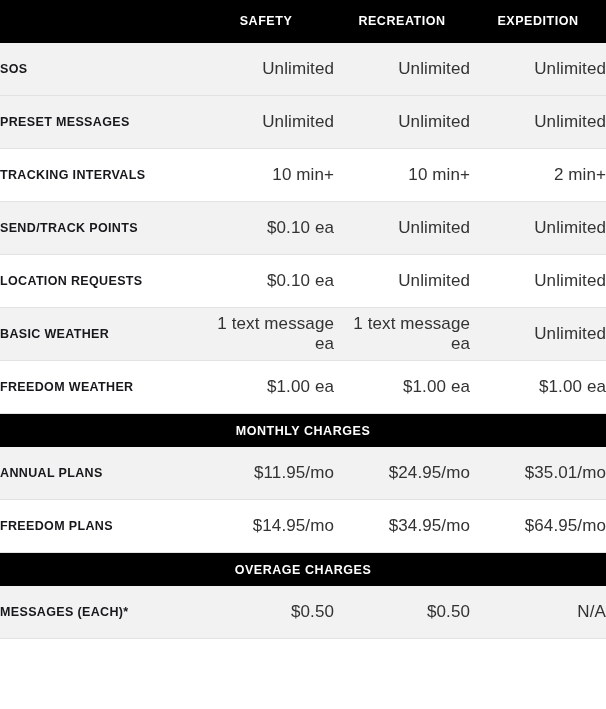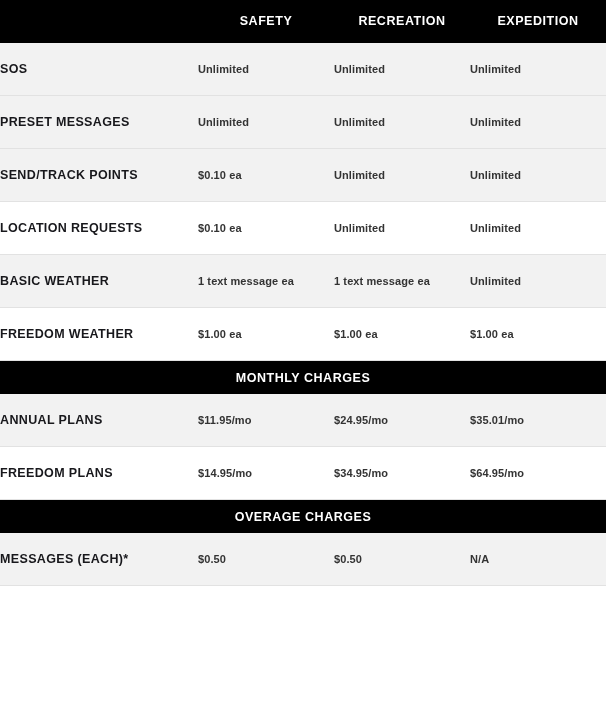--- a/index.html
+++ b/index.html
@@ -65,24 +65,24 @@
     padding-right: 6px;
     color: #18181c;
     font-size: 12.5px;
     font-weight: bold;
     letter-spacing: 0.35px;
     line-height: 15px;
     margin-left: 44px;
   }
 
   td.feature-value {
-    text-align: left;
+    text-align: right;
     color: #333333;
-    font-size: 11px;
-    font-weight: bold;
+    font-size: 17px;
+    font-weight: normal;
     letter-spacing: 0.1px;
   }
 
   
   tr.section-row { height: 33px; }
   tr.section-row td {
     padding: 0;
     height: 33px;
     background: #000000;
     color: #ffffff;
@@ -124,20 +124,26 @@
         <td class="feature-value">Unlimited</td>
         <td class="feature-value">Unlimited</td>
         <td class="feature-value">Unlimited</td>
       </tr>
       <tr class="feature-row shaded">
         <td class="feature-label">PRESET MESSAGES</td>
         <td class="feature-value">Unlimited</td>
         <td class="feature-value">Unlimited</td>
         <td class="feature-value">Unlimited</td>
       </tr>
+      <tr class="feature-row plain">
+        <td class="feature-label">TRACKING INTERVALS</td>
+        <td class="feature-value">10 min+</td>
+        <td class="feature-value">10 min+</td>
+        <td class="feature-value">2 min+</td>
+      </tr>
       <tr class="feature-row shaded">
         <td class="feature-label">SEND/TRACK POINTS</td>
         <td class="feature-value">$0.10 ea</td>
         <td class="feature-value">Unlimited</td>
         <td class="feature-value">Unlimited</td>
       </tr>
       <tr class="feature-row plain">
         <td class="feature-label">LOCATION REQUESTS</td>
         <td class="feature-value">$0.10 ea</td>
         <td class="feature-value">Unlimited</td>

